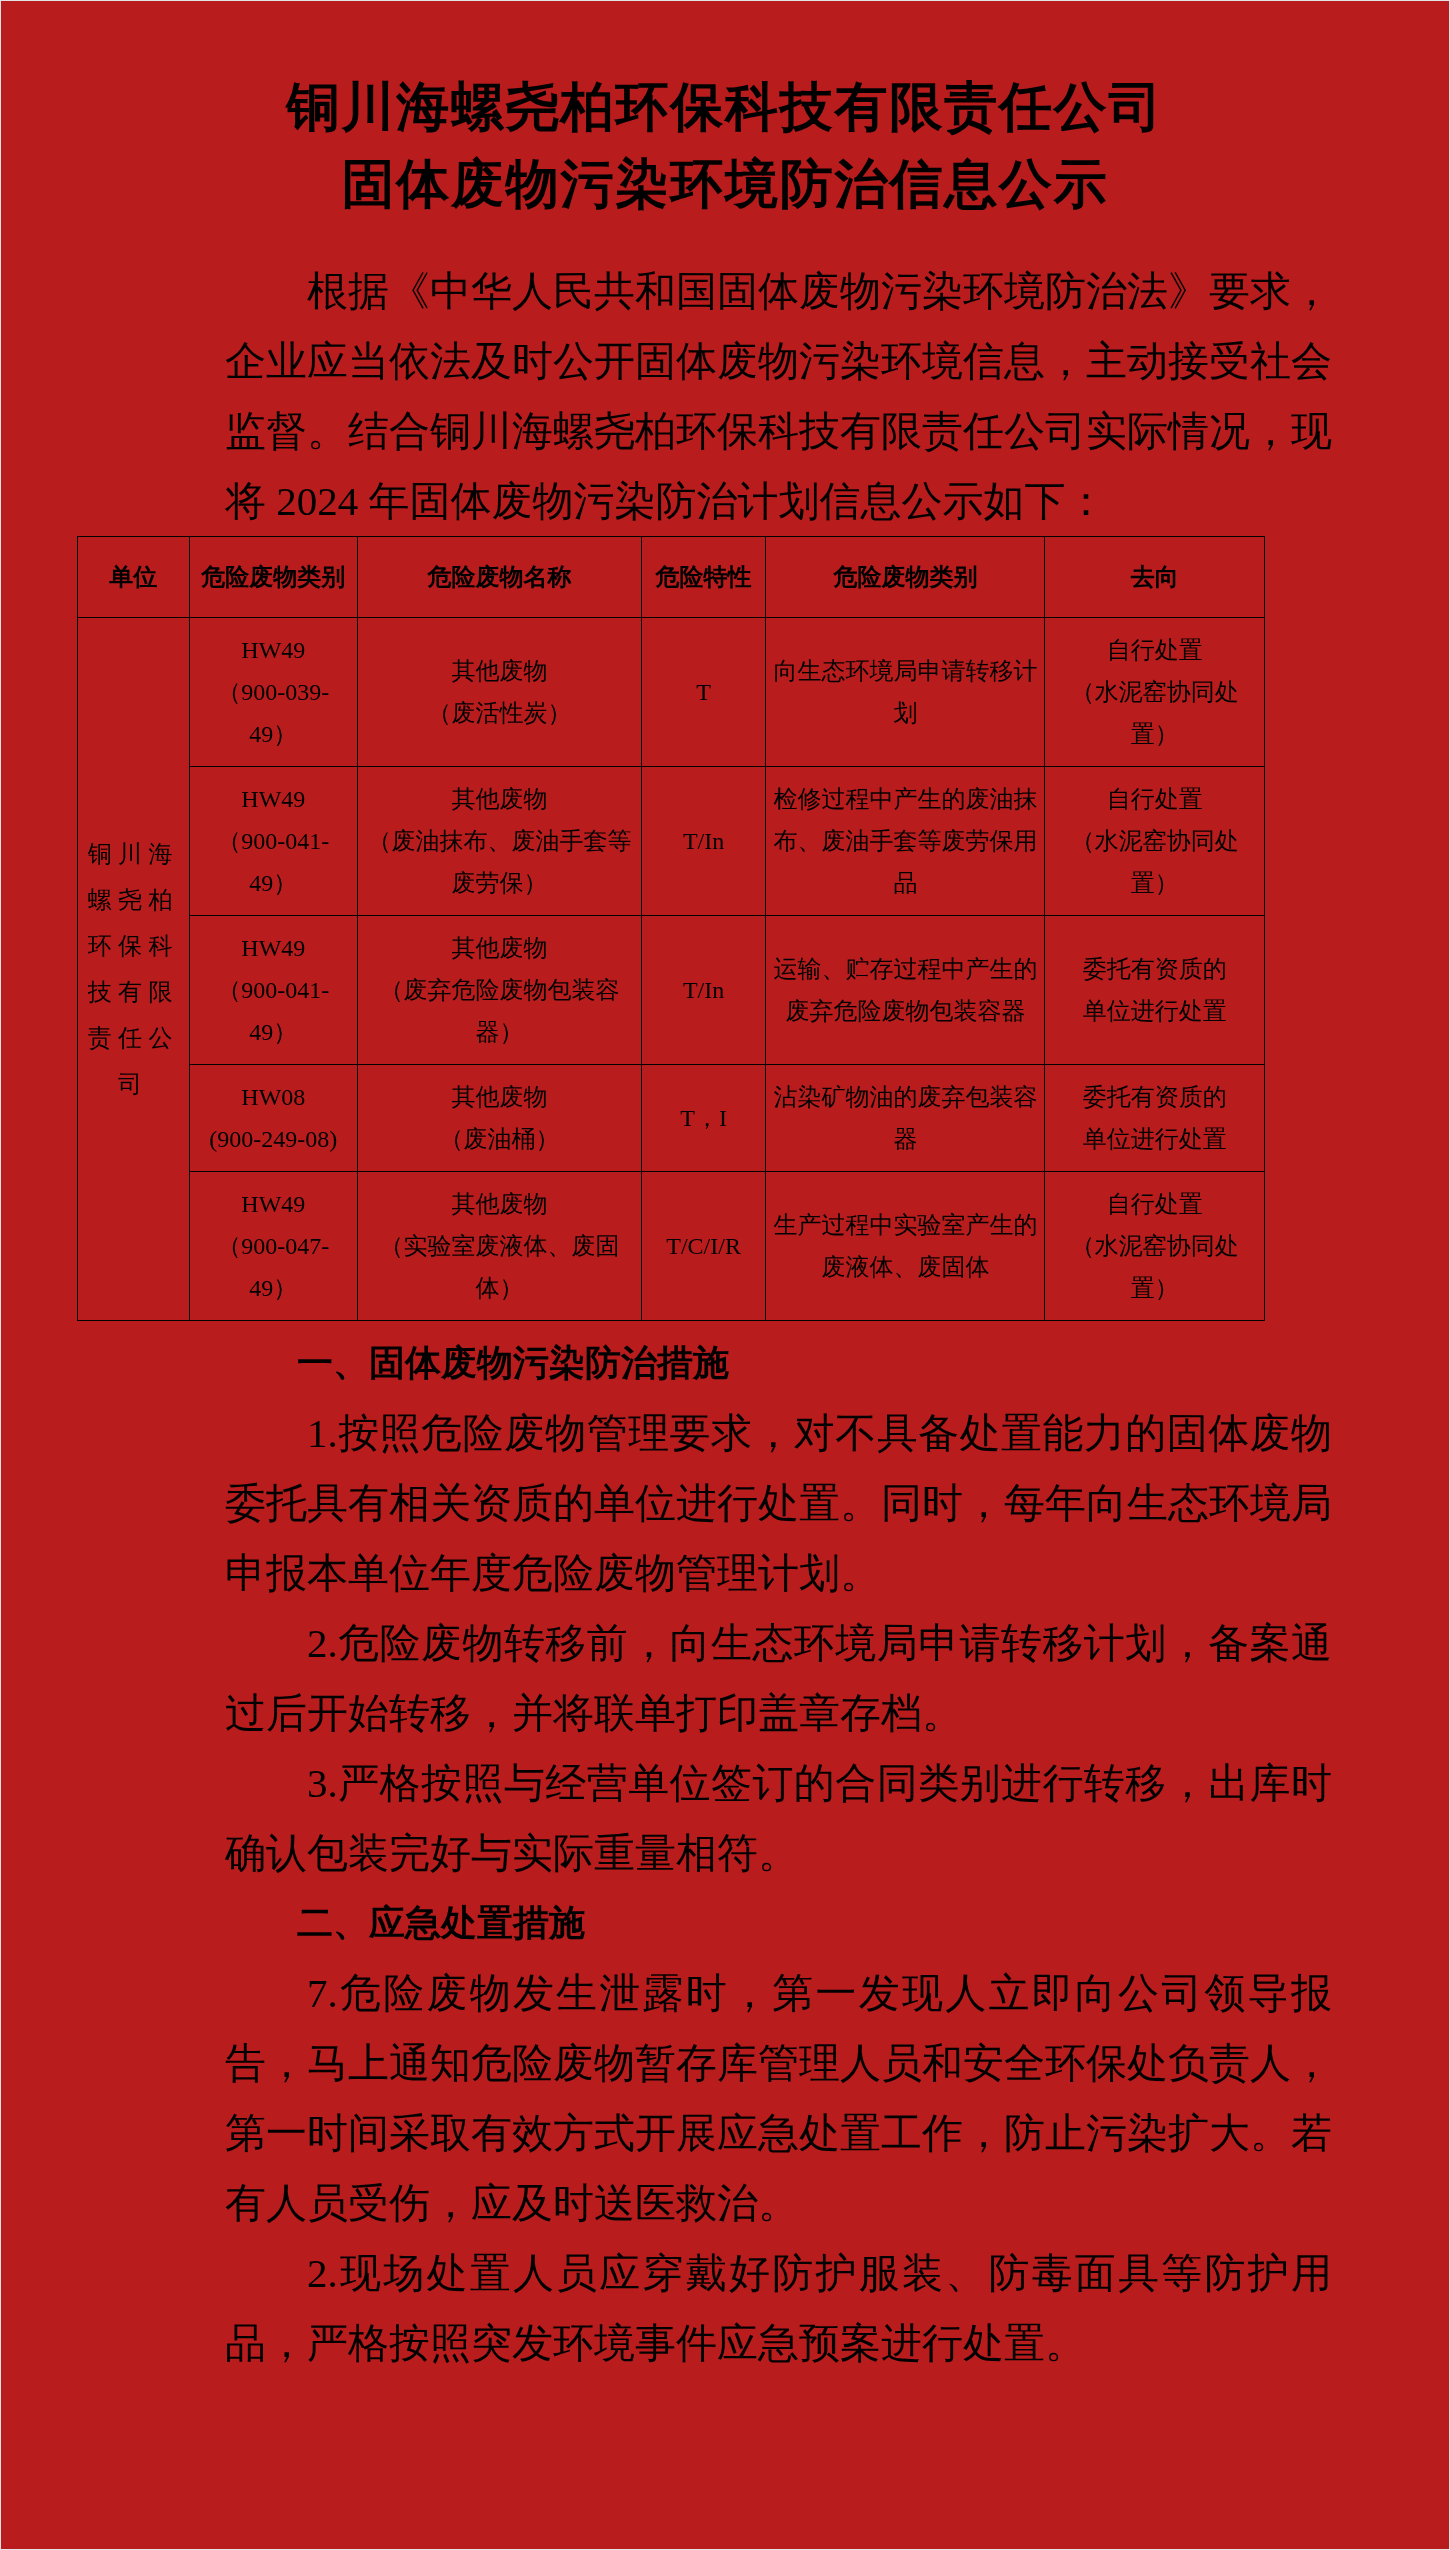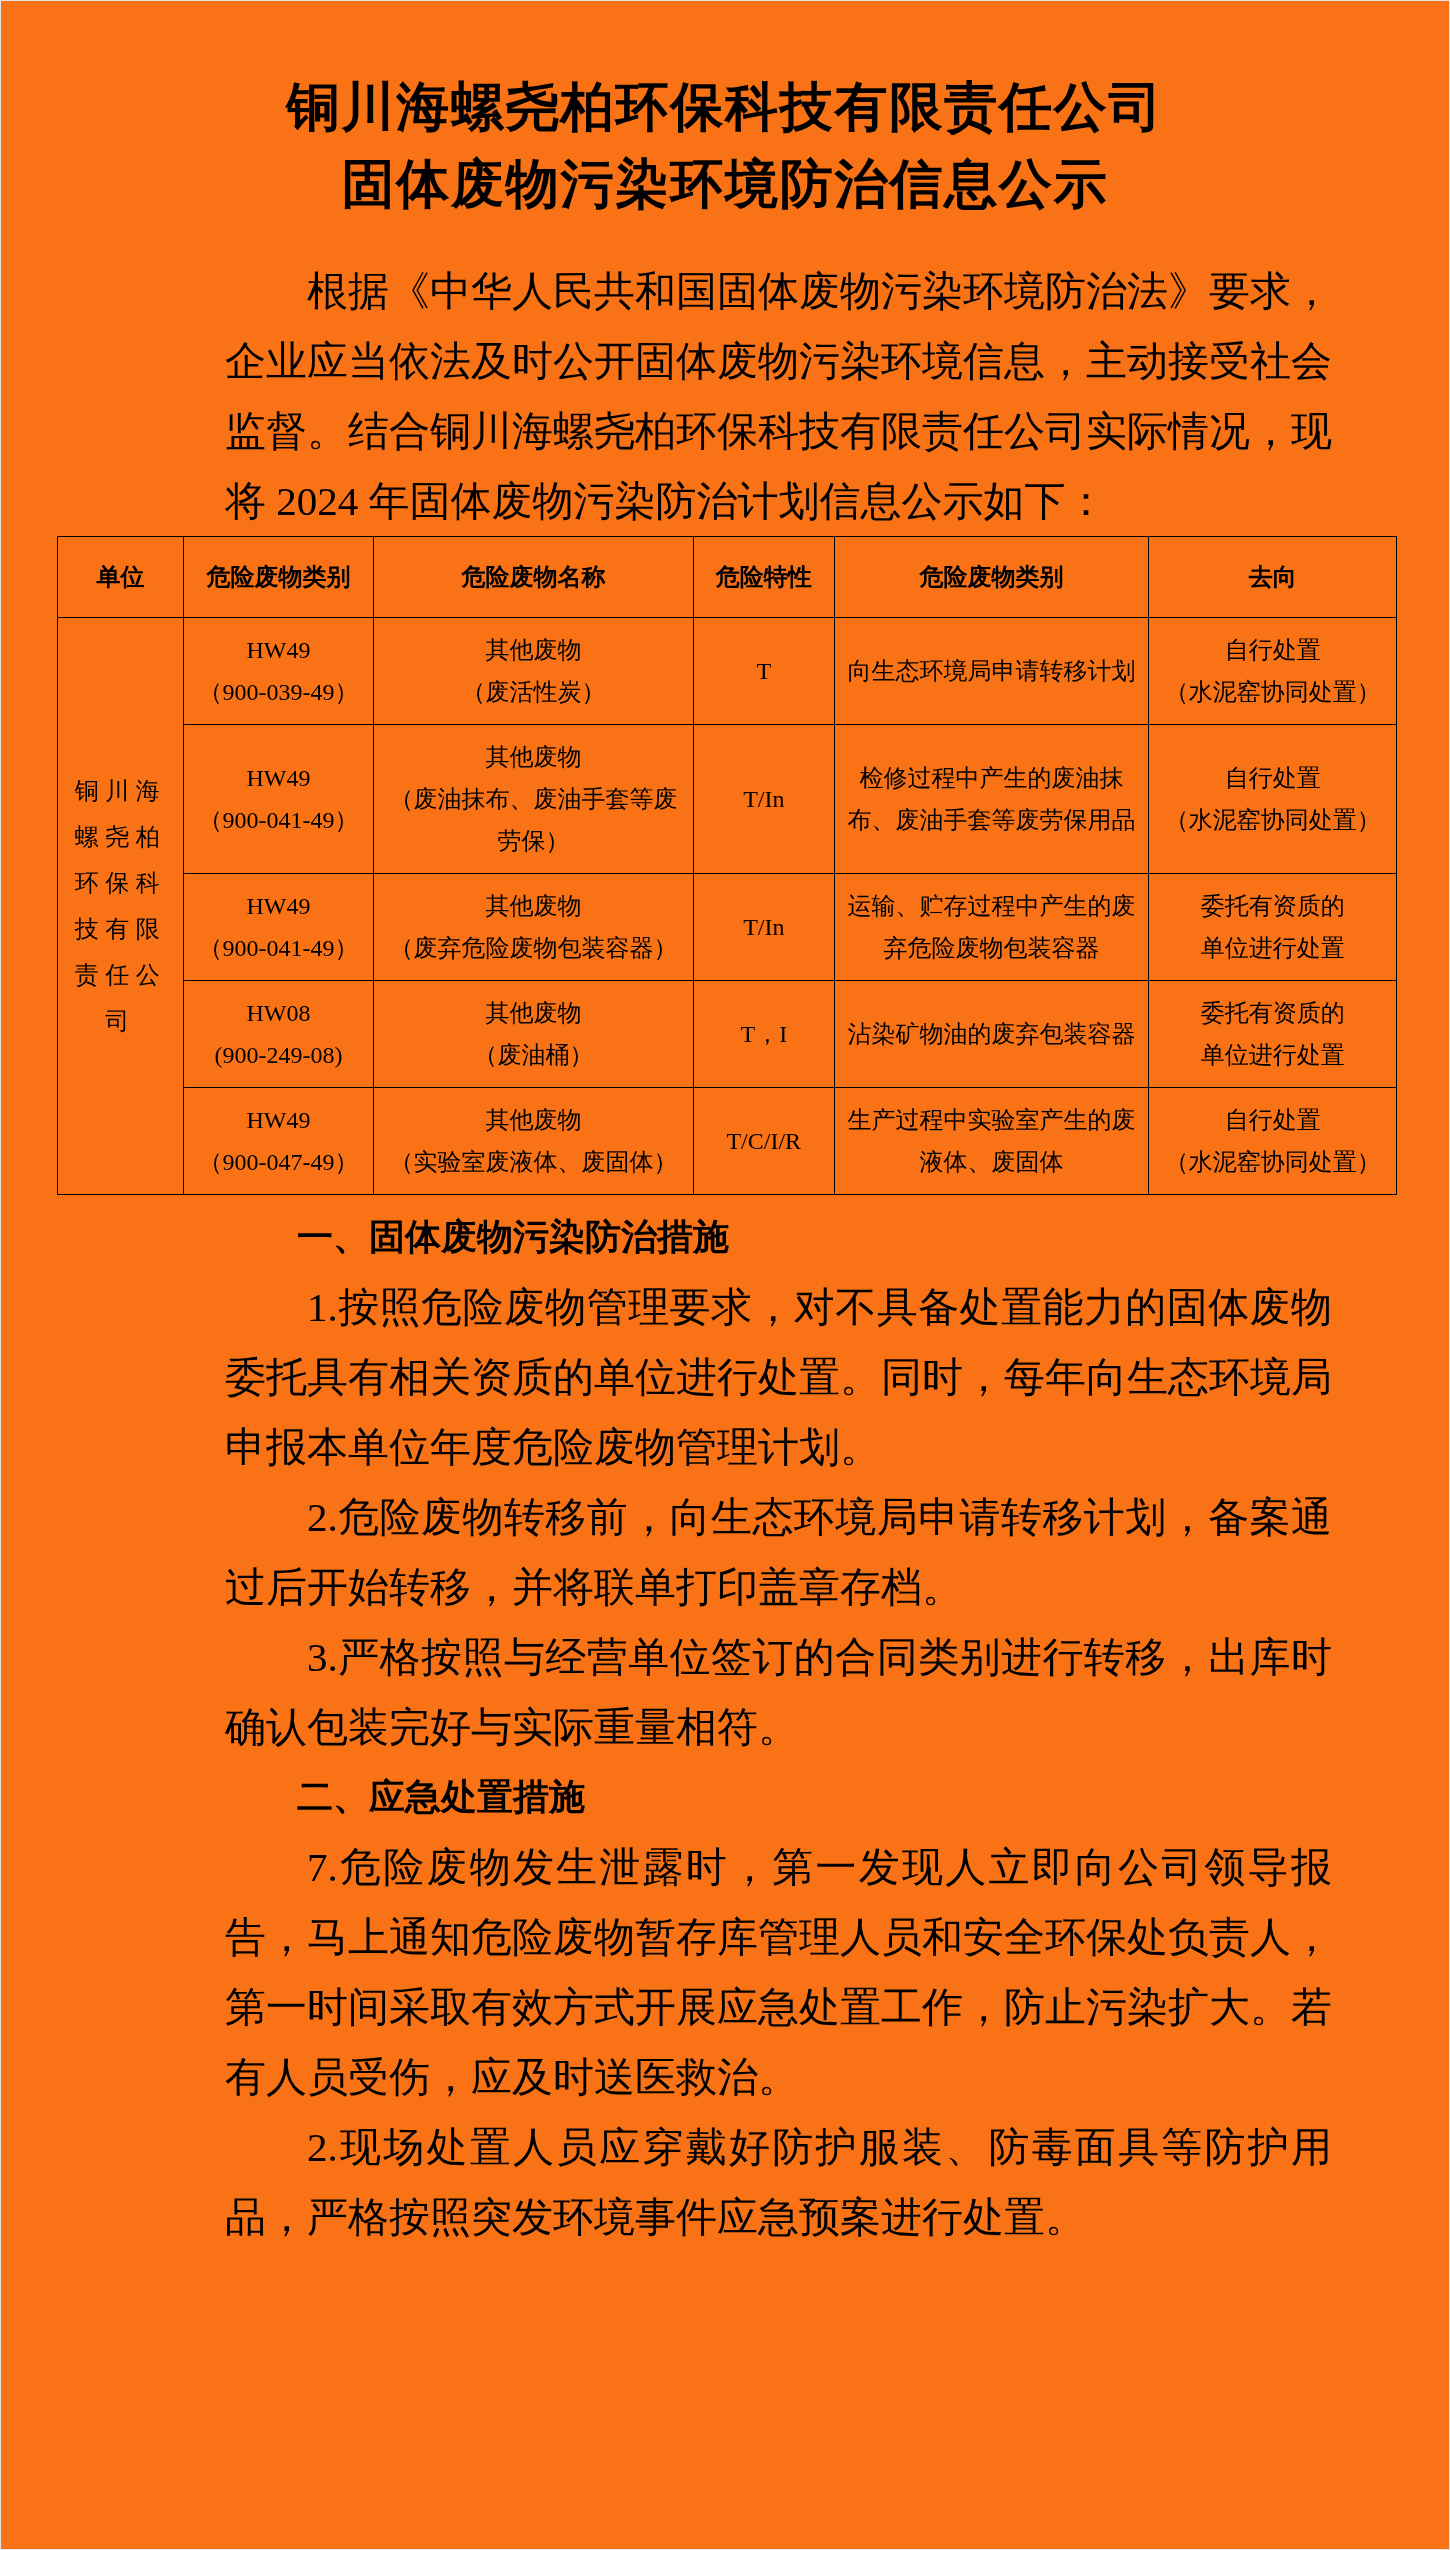--- a/index.html
+++ b/index.html
@@ -5,21 +5,21 @@
   html, body {
     margin: 0;
     padding: 0;
     background: #ffffff;
   }
   .page {
     position: relative;
     width: 1450px;
     height: 2550px;
     margin: 0 auto;
-    background: #f97316;
+    background: #b91c1c;
     box-sizing: border-box;
     border: 0.9px solid #e3e3e3;
     overflow: hidden;
     color: #000;
   }
   
   .doc-title {
     margin: 0;
     padding-top: 68px;
     text-align: center;
@@ -55,22 +55,22 @@
     font-size: 36px;
     line-height: 70px;
     text-indent: 2em;
   }
   .section-heading.first { margin-top: 7.3px; }
 
   
   table.waste-table {
     border-collapse: collapse;
     table-layout: fixed;
-    margin-left: 56px;
-    width: 1340px;
+    margin-left: 76px;
+    width: 1188px;
     font-family: "Liberation Serif", "DejaVu Serif", serif;
     font-size: 24px;
   }
   .waste-table th, .waste-table td {
     border: 1.8px solid #000;
     text-align: center;
     vertical-align: middle;
     padding: 11px 4.6px;
     white-space: pre-line;
     line-height: 42px;

